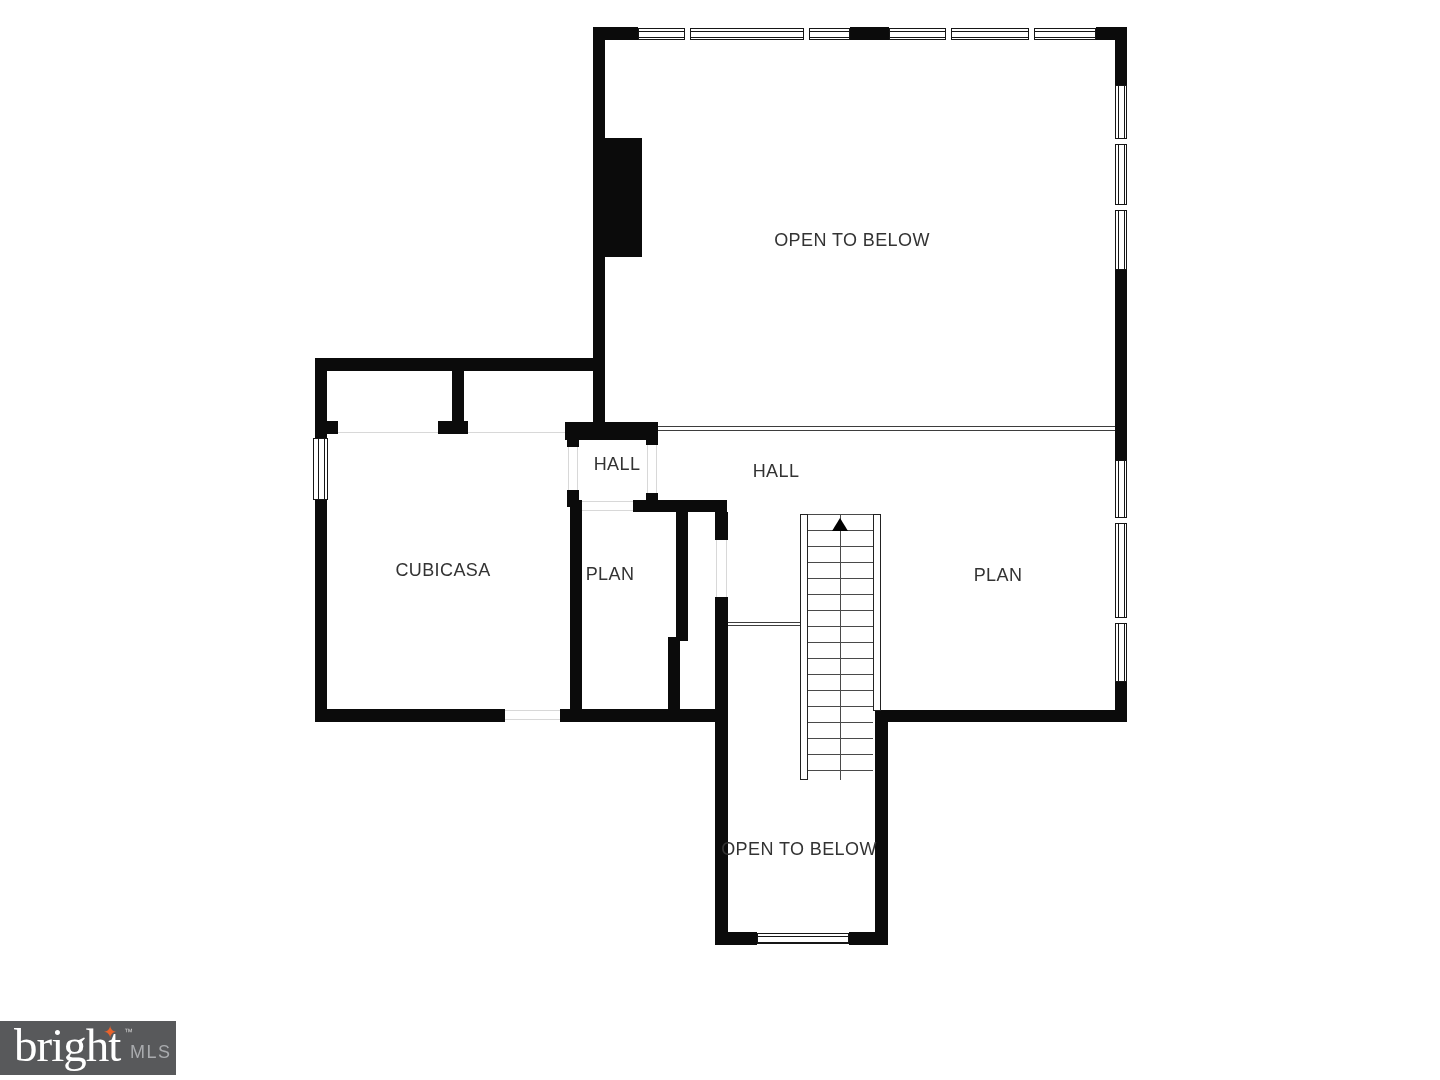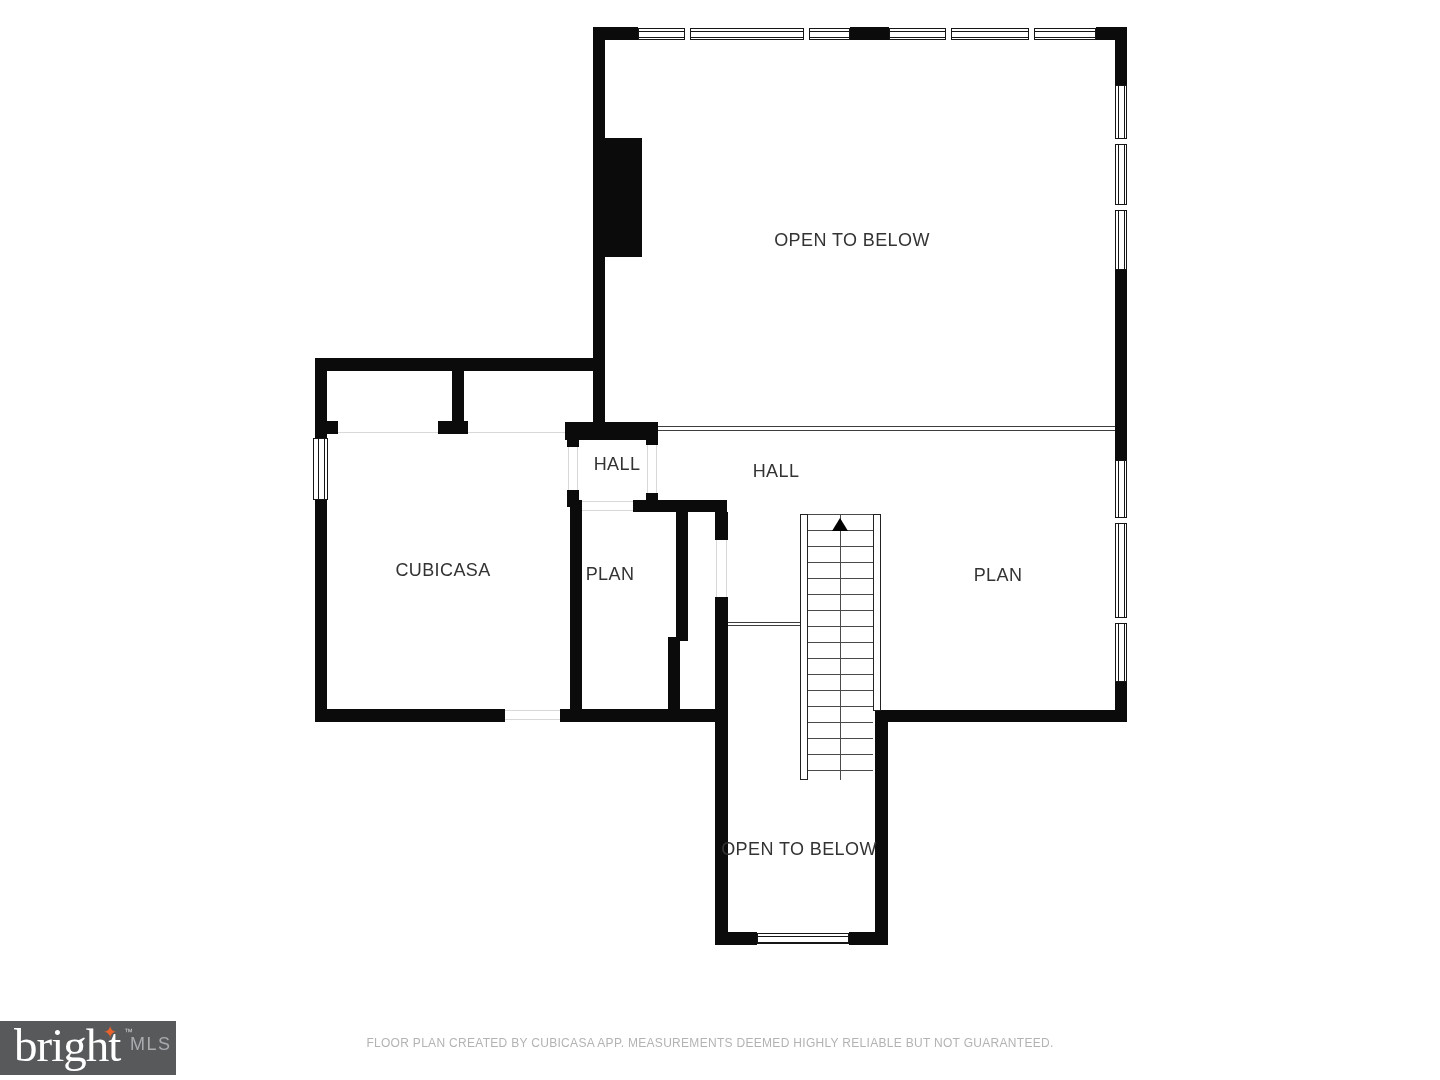--- a/index.html
+++ b/index.html
@@ -119,22 +119,21 @@
   </div>
 
   <div class="room-label" style="left:852px;top:230px">OPEN TO BELOW</div>
   <div class="room-label" style="left:617px;top:454px">HALL</div>
   <div class="room-label" style="left:776px;top:461px">HALL</div>
   <div class="room-label" style="left:443px;top:560px">CUBICASA</div>
   <div class="room-label" style="left:610px;top:564px">PLAN</div>
   <div class="room-label" style="left:998px;top:565px">PLAN</div>
   <div class="room-label" style="left:799px;top:839px">OPEN TO BELOW</div>
 
-  <div class="footer-text">FLOOR PLAN CREATED BY CUBICASA APP. MEASUREMENTS DEEMED HIGHLY RELIABLE BUT NOT GUARANTEED.</div>
 
   <div class="logo-box">
     <span class="logo-bright" style="position:absolute;left:14px;top:2px">bright</span>
     <span style="position:absolute;left:103px;top:3px;color:#e8632c;font-size:17px;line-height:17px">✦</span>
     <span style="position:absolute;left:124px;top:7px;color:#cfcfcf;font-size:9px;line-height:9px">™</span>
-    <span style="position:absolute;left:130px;top:14px;color:#a9abae;font-size:18px;line-height:18px;letter-spacing:1.5px">MLS</span>
+    <span style="position:absolute;left:130px;top:22px;color:#a9abae;font-size:18px;line-height:18px;letter-spacing:1.5px">MLS</span>
   </div>
 
 </div>
 
 </body></html>

